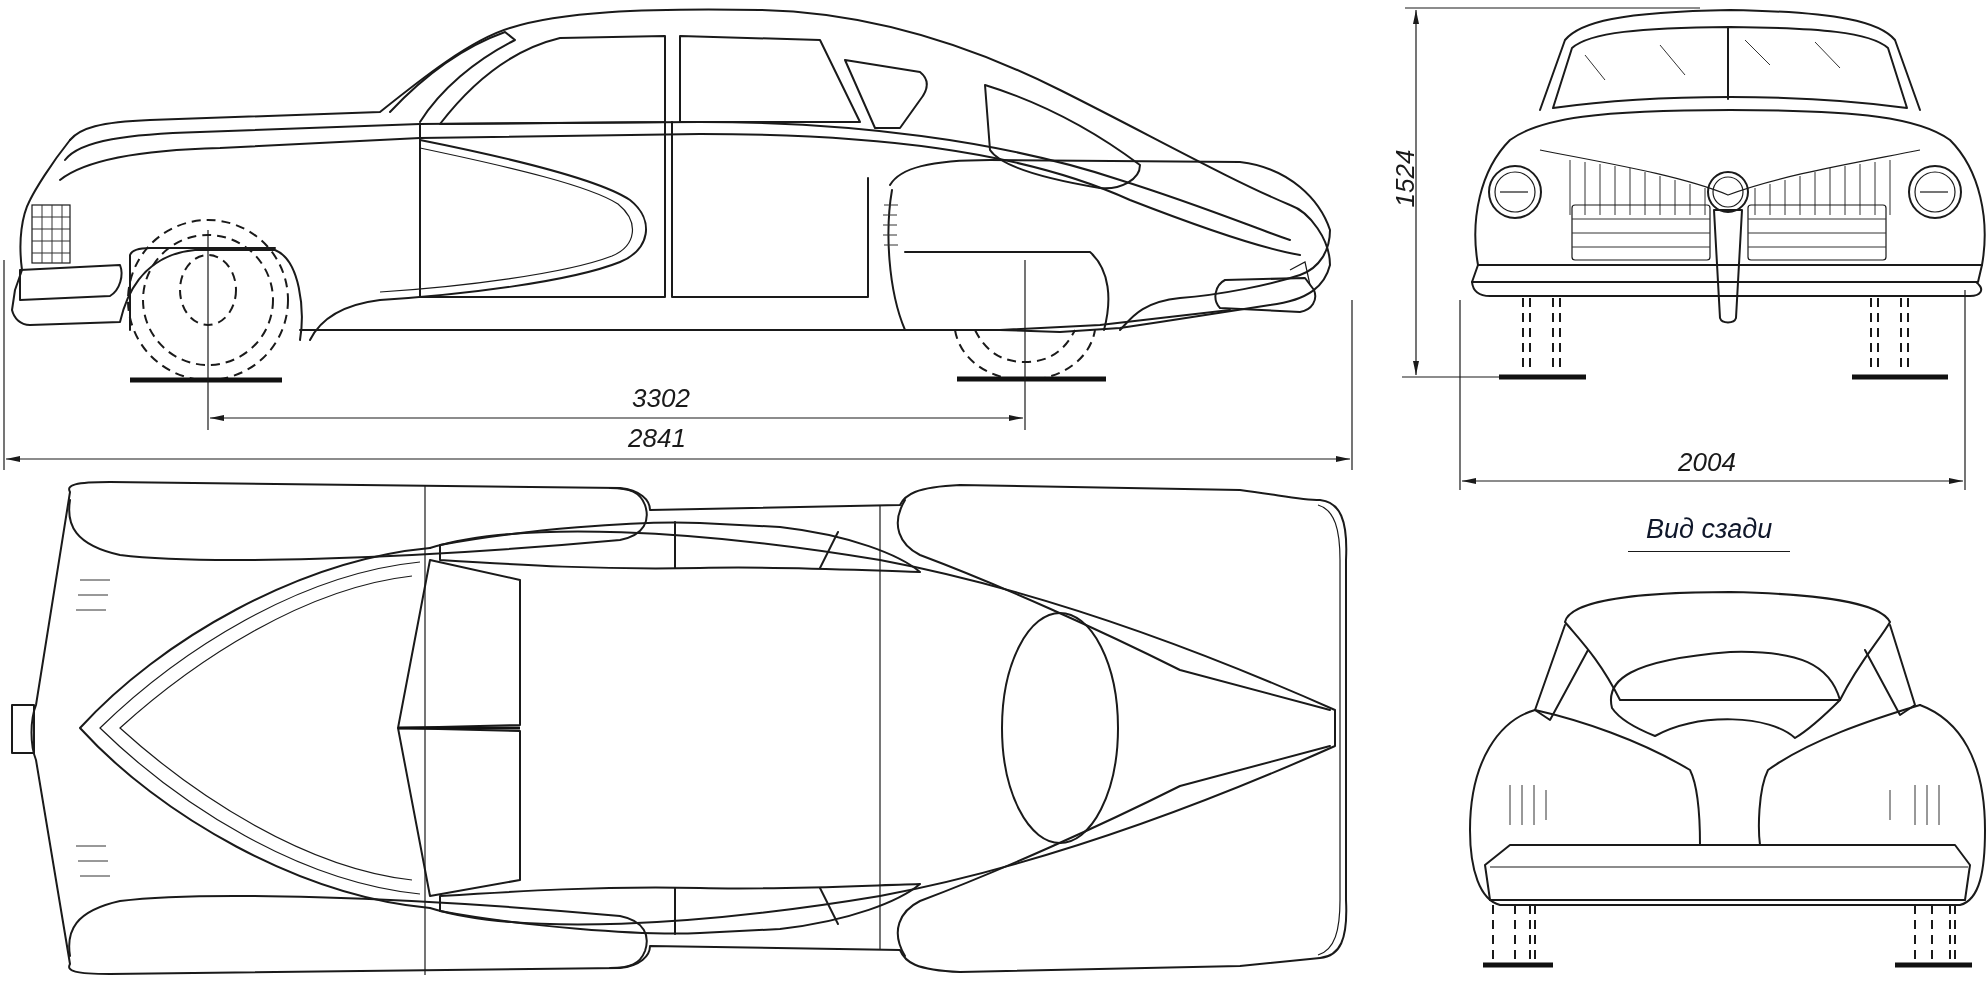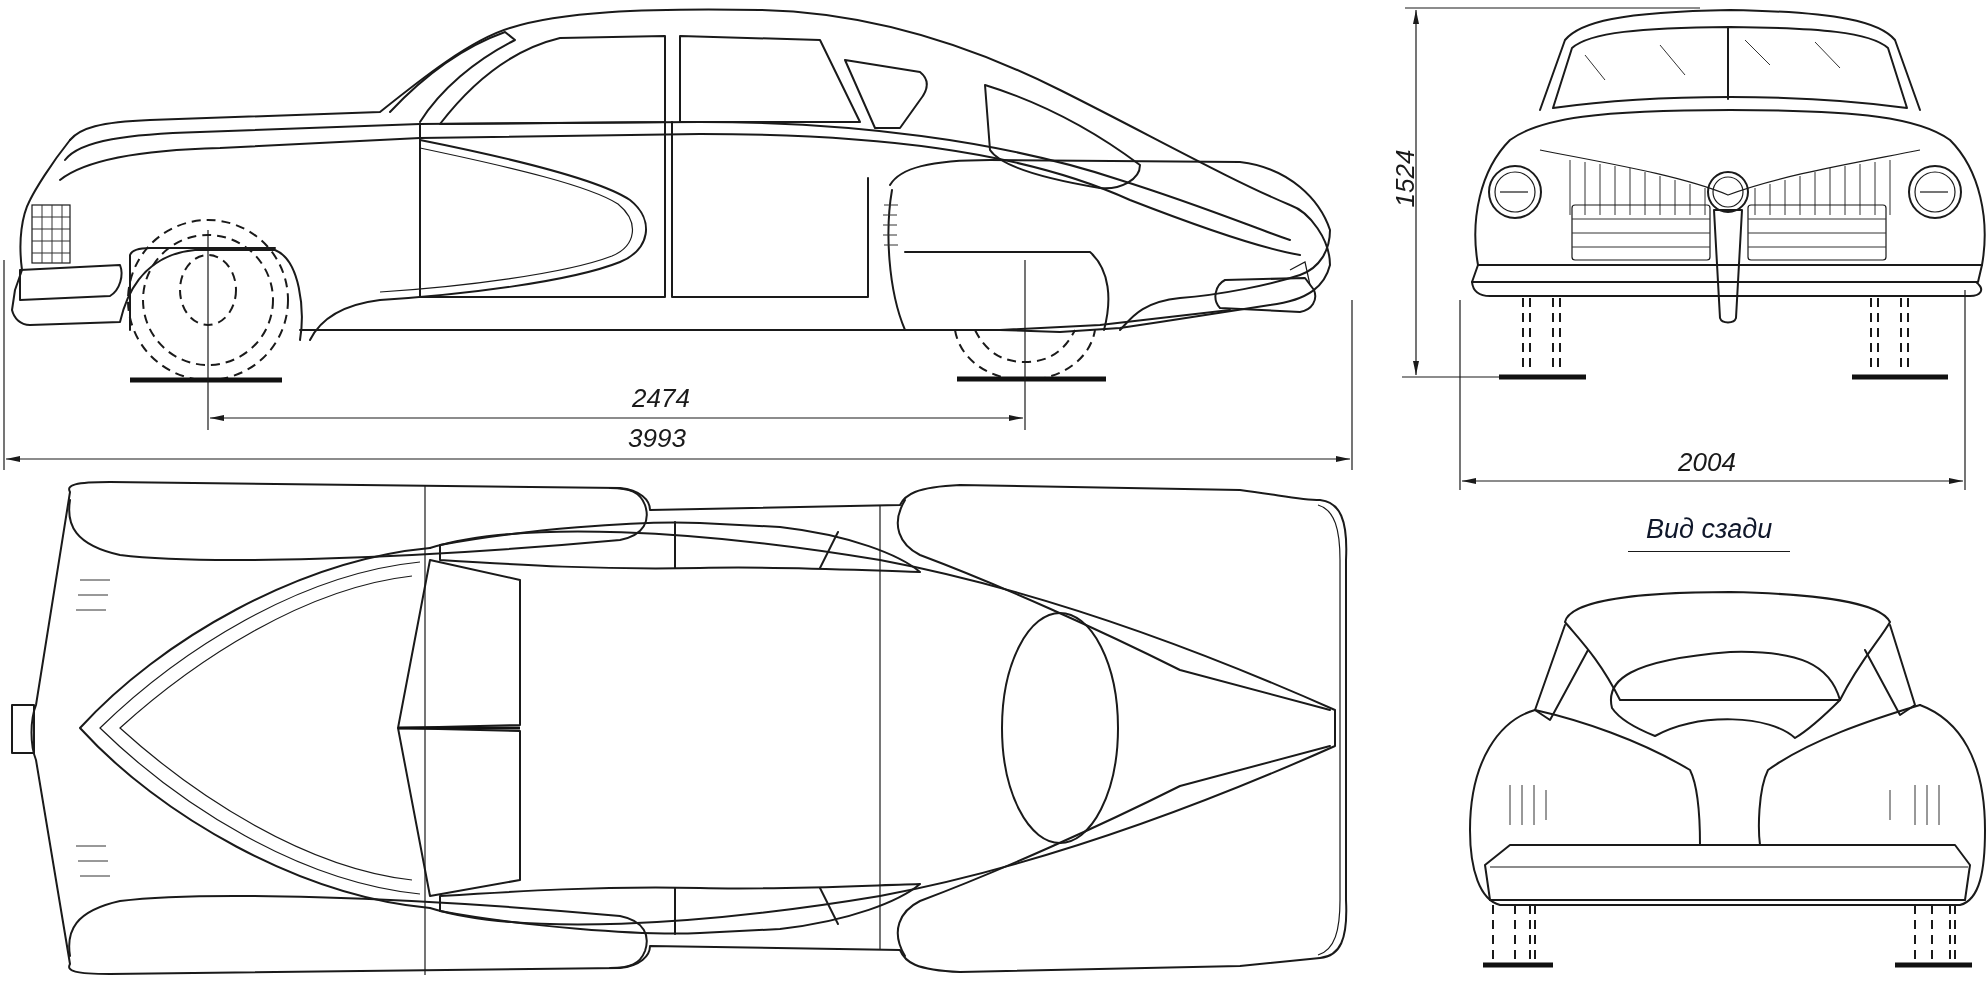--- a/index.html
+++ b/index.html
@@ -250,17 +250,17 @@
       <path class="dash" d="M1493,905 L1493,963 M1515,905 L1515,963"></path>
       <path class="dash" d="M1530,905 L1530,963 M1535,905 L1535,963"></path>
       <path class="dash" d="M1915,905 L1915,963 M1932,905 L1932,963"></path>
       <path class="dash" d="M1950,905 L1950,963 M1955,905 L1955,963"></path>
     </g>
     <line class="ground" x1="1483" y1="965" x2="1553" y2="965"></line>
     <line class="ground" x1="1895" y1="965" x2="1972" y2="965"></line>
   </g>
 </svg>
 
-<div class="label" style="left:632px;top:383px;">2474</div>
-<div class="label" style="left:628px;top:423px;">3993</div>
+<div class="label" style="left:632px;top:383px;">3302</div>
+<div class="label" style="left:628px;top:423px;">2841</div>
 <div class="vlabel" style="left:1370px;top:163px;width:70px;text-align:center;">1524</div>
 <div class="label" style="left:1678px;top:447px;">2004</div>
 <div class="caption" style="left:1628px;top:514px;">Вид сзади</div>
 
 </body></html>

